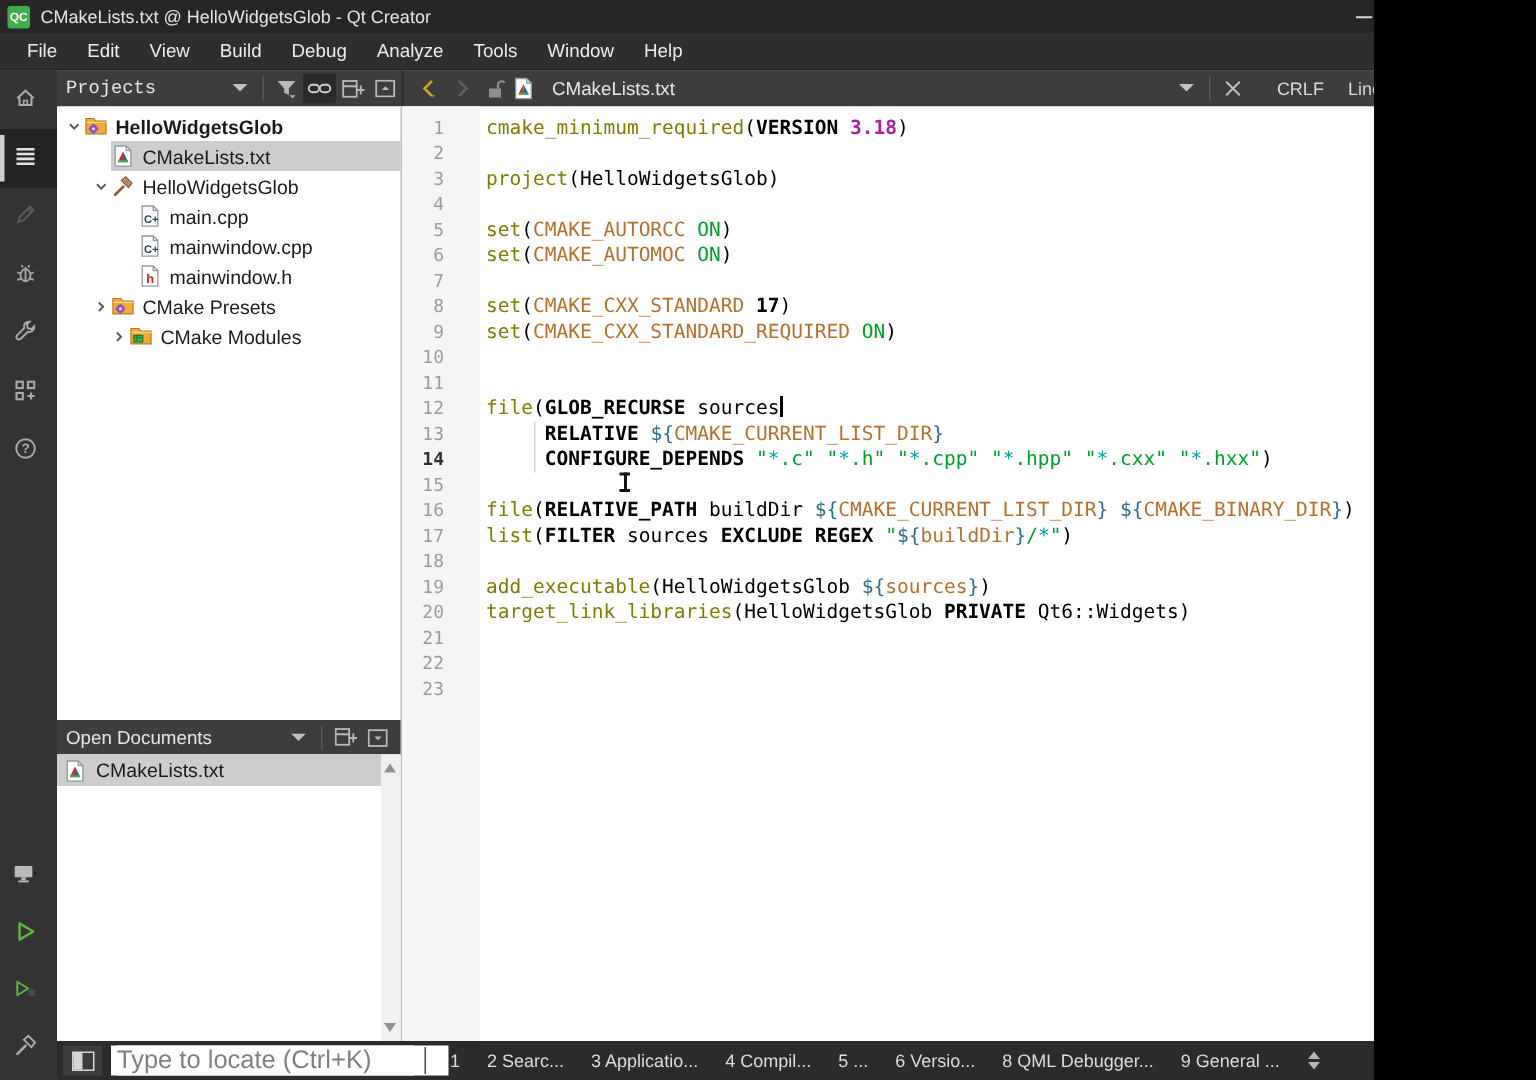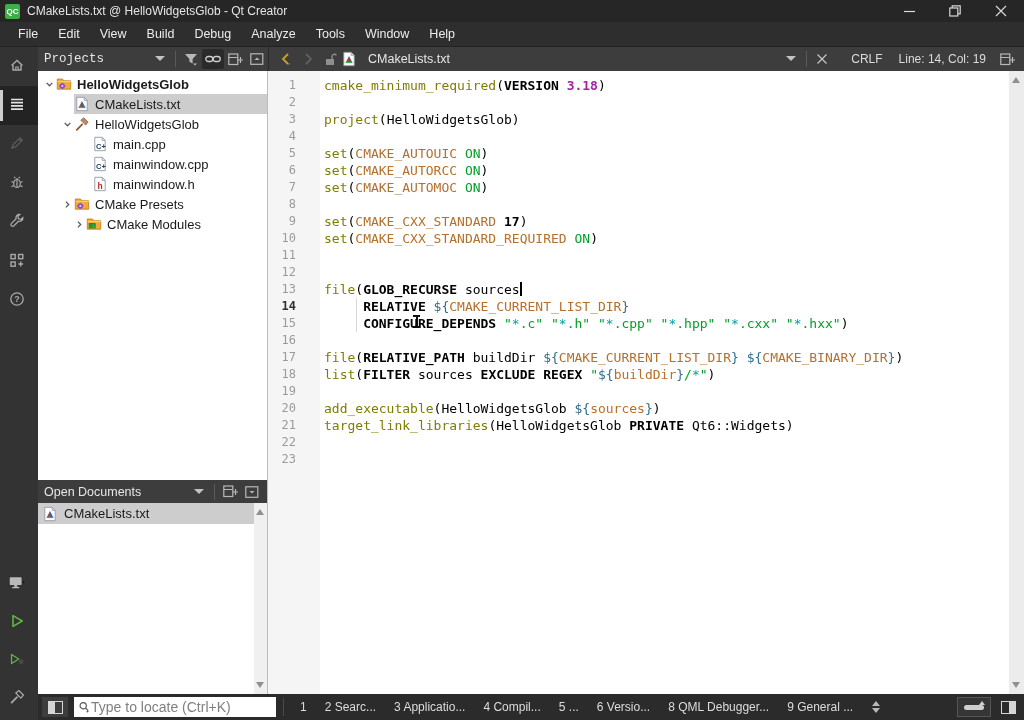--- a/index.html
+++ b/index.html
@@ -1,21 +1,21 @@
 <!DOCTYPE html>
 <html style="--accent-green: #3fae49; --run-green: #62b543; --back-arrow-gold: #c9a227; --syntax-command: #7f7d00; --syntax-variable: #b4702d; --syntax-brace: #2e6c8c; --syntax-number: #aa1fa0; --syntax-string: #00a028; --syntax-star: #00a0a0; --selection-gray: #cdcdcd;"><head>
 <meta charset="utf-8">
 <style>
   :root{
     --titlebar:#262626; --menubar:#2e2e2e; --toolbar:#3d3d3d; --sidebar:#333333;
     --statusbar:#2b2b2b; --panelhead:#3d3d3d;
   }
   *{margin:0;padding:0;box-sizing:border-box;}
   body{font-family:"Liberation Sans",sans-serif;background:#000;}
-  #app{position:relative;width:1024px;height:720px;overflow:hidden;background:#fff;}
+  #app{position:relative;width:916px;height:720px;overflow:hidden;background:#fff;}
 
   
   #titlebar{position:absolute;left:0;top:0;width:1024px;height:22px;background:var(--titlebar);
     display:flex;align-items:center;color:#e4e4e4;font-size:12px;}
   #app-icon{width:15px;height:15px;margin:0 7px 0 5px;background:var(--accent-green);color:#fff;
     font-size:8px;font-weight:bold;display:flex;align-items:center;justify-content:center;border-radius:2px;}
   .wincontrols{margin-left:auto;display:flex;height:100%;}
   .winbtn{width:46px;height:100%;display:flex;align-items:center;justify-content:center;color:#d8d8d8;}
   .winbtn svg{display:block;}
 
@@ -98,21 +98,21 @@
   #editor-scroll{position:absolute;right:0;top:0;width:15px;height:623px;background:#ececec;}
   .scroll-arrow{position:absolute;left:3px;width:0;height:0;border-left:4.5px solid transparent;border-right:4.5px solid transparent;}
   .scroll-up{top:6px;border-bottom:6px solid #909090;}
   .scroll-down{bottom:6px;border-top:6px solid #909090;}
 
   
   #statusbar{position:absolute;left:38px;top:694px;width:986px;height:26px;background:var(--statusbar);
     display:flex;align-items:center;color:#dcdcdc;font-size:12px;}
   #toggle-left{width:26px;height:20px;margin:0 6px 0 4px;background:#3d3d3d;display:flex;align-items:center;justify-content:center;}
   #locator{width:202px;height:20px;background:#fff;display:flex;align-items:center;padding:0 4px;}
-  #locator input{border:none;outline:none;flex:1;font-size:14px;font-family:"Liberation Sans",sans-serif;color:#333;}
+  #locator input{border:none;outline:none;flex:1;font-size:17px;font-family:"Liberation Sans",sans-serif;color:#333;}
   #locator input::placeholder{color:#808080;}
   .sb-divider{width:1px;height:18px;background:#4a4a4a;margin:0 7px;}
   .pane-btn{padding:0 9px;height:100%;display:flex;align-items:center;white-space:nowrap;}
   #pane-sort{display:flex;flex-direction:column;gap:2px;margin-left:10px;}
   #pane-sort span{width:0;height:0;border-left:4px solid transparent;border-right:4px solid transparent;}
   #pane-sort .up{border-bottom:5px solid #b8b8b8;}
   #pane-sort .dn{border-top:5px solid #b8b8b8;}
   #sb-right{margin-left:auto;display:flex;align-items:center;padding-right:8px;gap:10px;}
   #progress-btn{width:34px;height:20px;border:1px solid #555;background:#353535;position:relative;display:flex;align-items:center;justify-content:center;}
   #progress-btn .capsule{width:20px;height:5px;background:#cfcfcf;border-radius:3px;}
@@ -539,21 +539,20 @@
         <div class="gut-num">21</div>
         <div class="gut-num">22</div>
         <div class="gut-num">23</div>
       </div>
     <div id="code">
       <div id="mouse-ibeam"></div>
     <div class="codeline"><span class="tk-c">cmake_minimum_required</span><span class="tk-p">(</span><span class="tk-k">VERSION</span><span class="tk-p"> </span><span class="tk-n">3.18</span><span class="tk-p">)</span></div>
         <div class="codeline"></div>
         <div class="codeline"><span class="tk-c">project</span><span class="tk-p">(</span><span class="tk-p">HelloWidgetsGlob</span><span class="tk-p">)</span></div>
         <div class="codeline"></div>
-        <div class="codeline"><span class="tk-c">set</span><span class="tk-p">(</span><span class="tk-v">CMAKE_AUTOUIC</span><span class="tk-p"> </span><span class="tk-s">ON</span><span class="tk-p">)</span></div>
         <div class="codeline"><span class="tk-c">set</span><span class="tk-p">(</span><span class="tk-v">CMAKE_AUTORCC</span><span class="tk-p"> </span><span class="tk-s">ON</span><span class="tk-p">)</span></div>
         <div class="codeline"><span class="tk-c">set</span><span class="tk-p">(</span><span class="tk-v">CMAKE_AUTOMOC</span><span class="tk-p"> </span><span class="tk-s">ON</span><span class="tk-p">)</span></div>
         <div class="codeline"></div>
         <div class="codeline"><span class="tk-c">set</span><span class="tk-p">(</span><span class="tk-v">CMAKE_CXX_STANDARD</span><span class="tk-p"> </span><span class="tk-k">17</span><span class="tk-p">)</span></div>
         <div class="codeline"><span class="tk-c">set</span><span class="tk-p">(</span><span class="tk-v">CMAKE_CXX_STANDARD_REQUIRED</span><span class="tk-p"> </span><span class="tk-s">ON</span><span class="tk-p">)</span></div>
         <div class="codeline"></div>
         <div class="codeline"></div>
         <div class="codeline"><span class="tk-c">file</span><span class="tk-p">(</span><span class="tk-k">GLOB_RECURSE</span><span class="tk-p"> </span><span class="tk-p">sources</span><span class="caret"></span></div>
         <div class="codeline"><span class="indent-guide"></span><span class="tk-p">     </span><span class="tk-k">RELATIVE</span><span class="tk-p"> </span><span class="tk-b">${</span><span class="tk-v">CMAKE_CURRENT_LIST_DIR</span><span class="tk-b">}</span></div>
         <div class="codeline"><span class="indent-guide"></span><span class="tk-p">     </span><span class="tk-k">CONFIGURE_DEPENDS</span><span class="tk-p"> </span><span class="tk-s">"</span><span class="tk-t">*</span><span class="tk-s">.c"</span><span class="tk-p"> </span><span class="tk-s">"</span><span class="tk-t">*</span><span class="tk-s">.h"</span><span class="tk-p"> </span><span class="tk-s">"</span><span class="tk-t">*</span><span class="tk-s">.cpp"</span><span class="tk-p"> </span><span class="tk-s">"</span><span class="tk-t">*</span><span class="tk-s">.hpp"</span><span class="tk-p"> </span><span class="tk-s">"</span><span class="tk-t">*</span><span class="tk-s">.cxx"</span><span class="tk-p"> </span><span class="tk-s">"</span><span class="tk-t">*</span><span class="tk-s">.hxx"</span><span class="tk-p">)</span></div>

